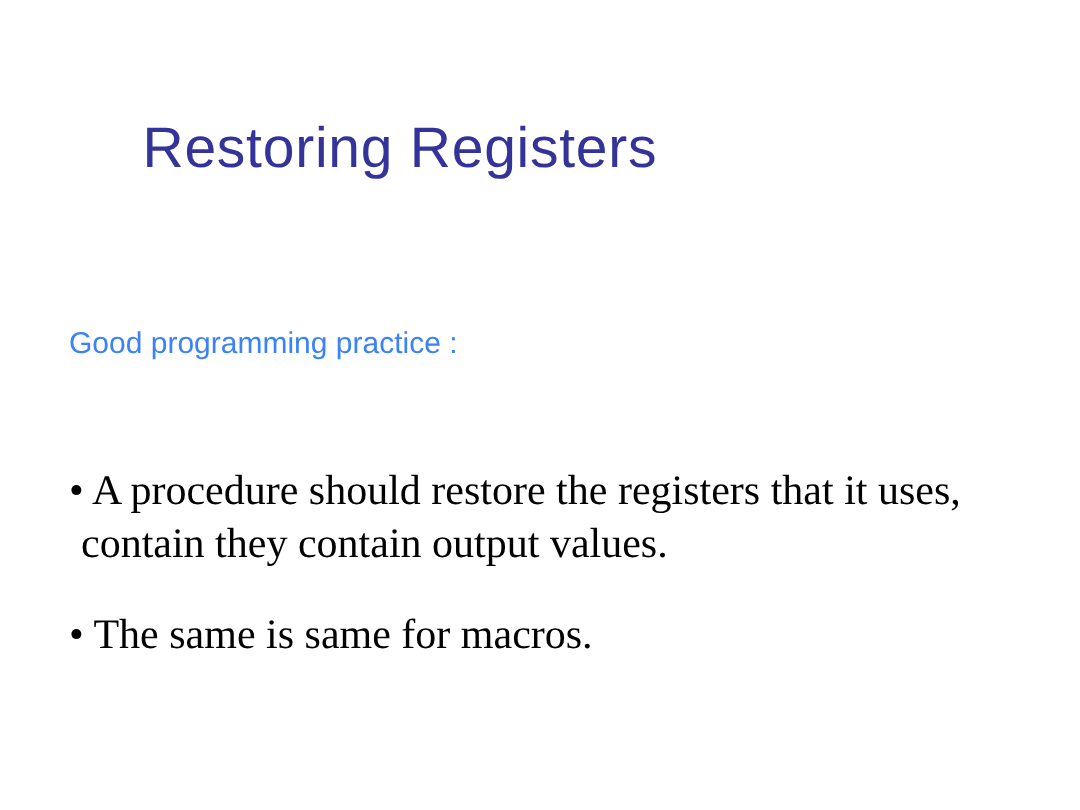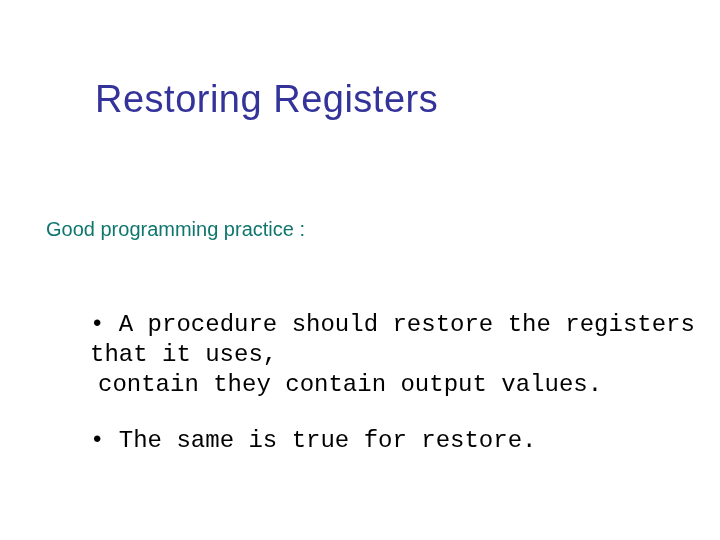--- a/index.html
+++ b/index.html
@@ -24,32 +24,31 @@
     font-size: 38px;
     font-weight: 400;
     color: #333399;
     letter-spacing: 0.5px;
   }
   .subhead {
     position: absolute;
     left: 46px;
     top: 218px;
     font-size: 20px;
-    color: #0f766e;
+    color: #3b82f6;
   }
   .bullets {
     position: absolute;
     left: 46px;
     top: 310px;
     width: 620px;
-    font-family: Liberation Mono, monospace;
-    font-size: 24px;
+    font-family: Liberation Serif, serif;
+    font-size: 28px;
     line-height: 1.25;
     color: #000000;
-    margin-left: 44px;
   }
   .bullet {
     margin-bottom: 26px;
   }
   .bullet .lead::before {
     content: "• ";
   }
   .bullet .cont {
     display: block;
     padding-left: 8px;
@@ -65,19 +64,19 @@
   <div class="subhead">Good programming practice :</div>
 
   <div class="bullets">
 
     <div class="bullet">
       <span class="lead">A procedure should restore the registers that it uses,</span>
       <span class="cont">contain they contain output values.</span>
     </div>
 
     <div class="bullet">
-      <span class="lead">The same is true for restore.</span>
+      <span class="lead">The same is same for macros.</span>
       <span class="cont"></span>
     </div>
 
   </div>
 
 </div>
 
 </body></html>

